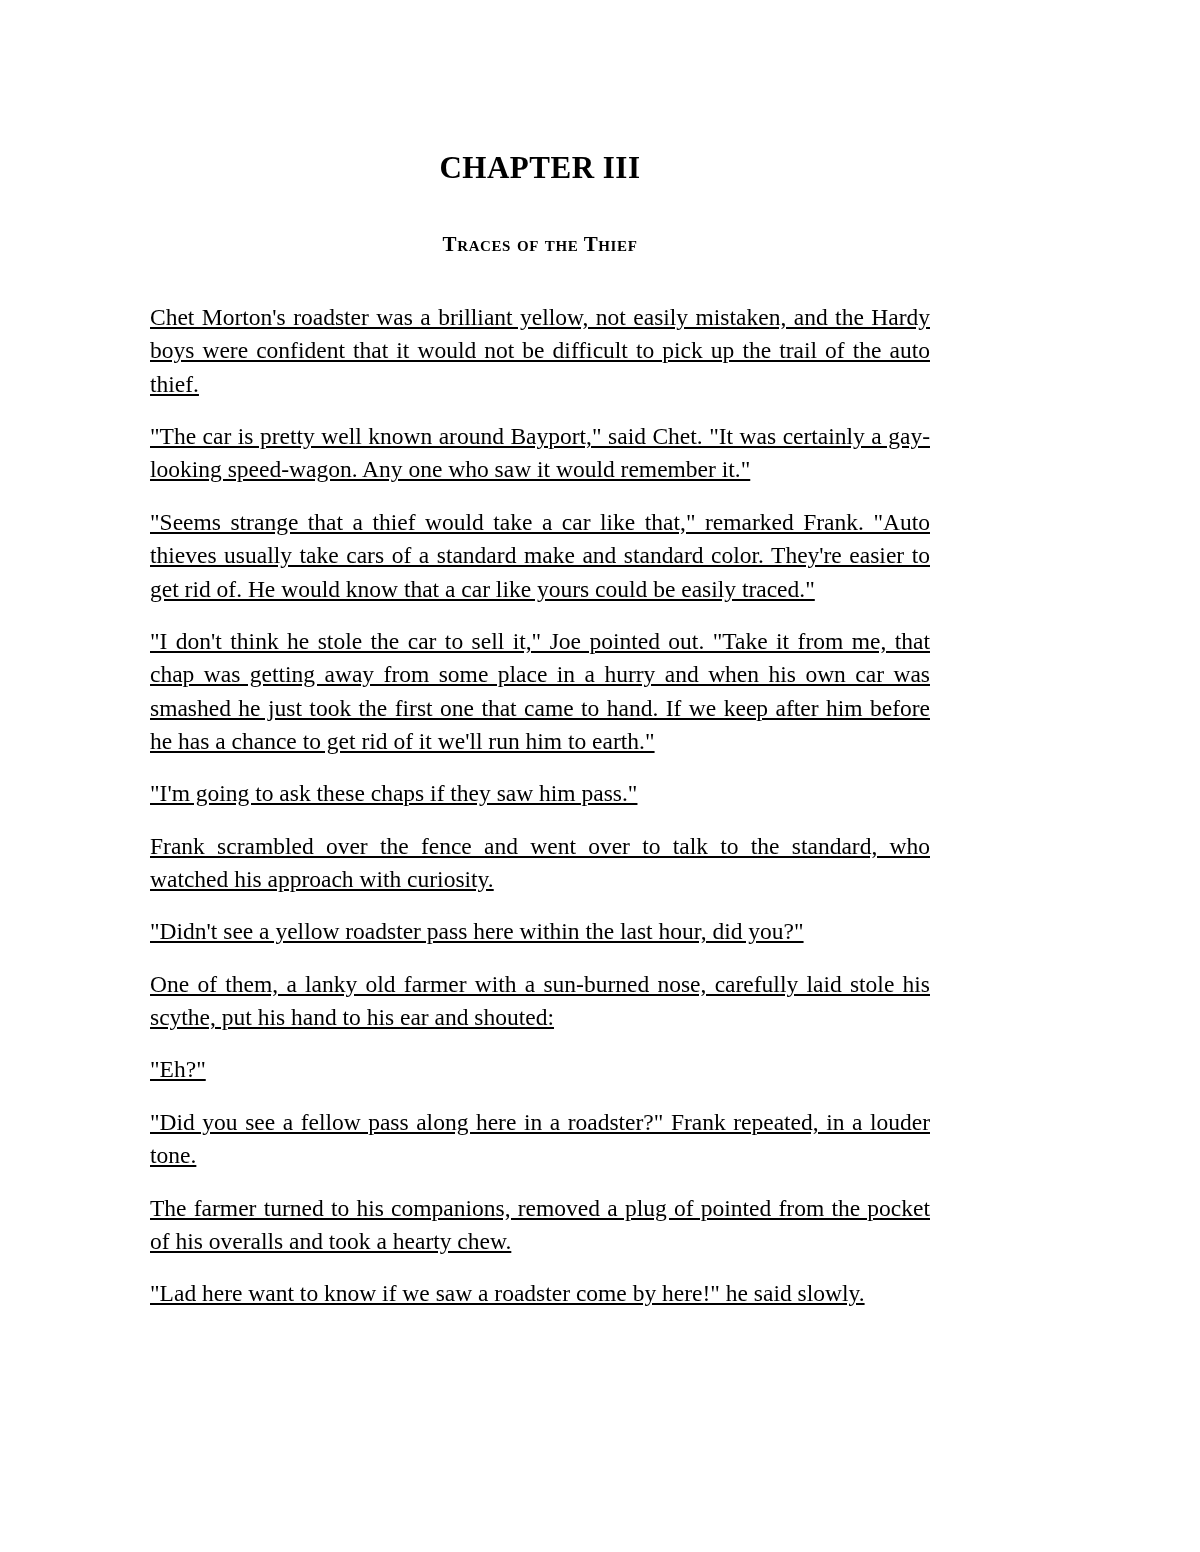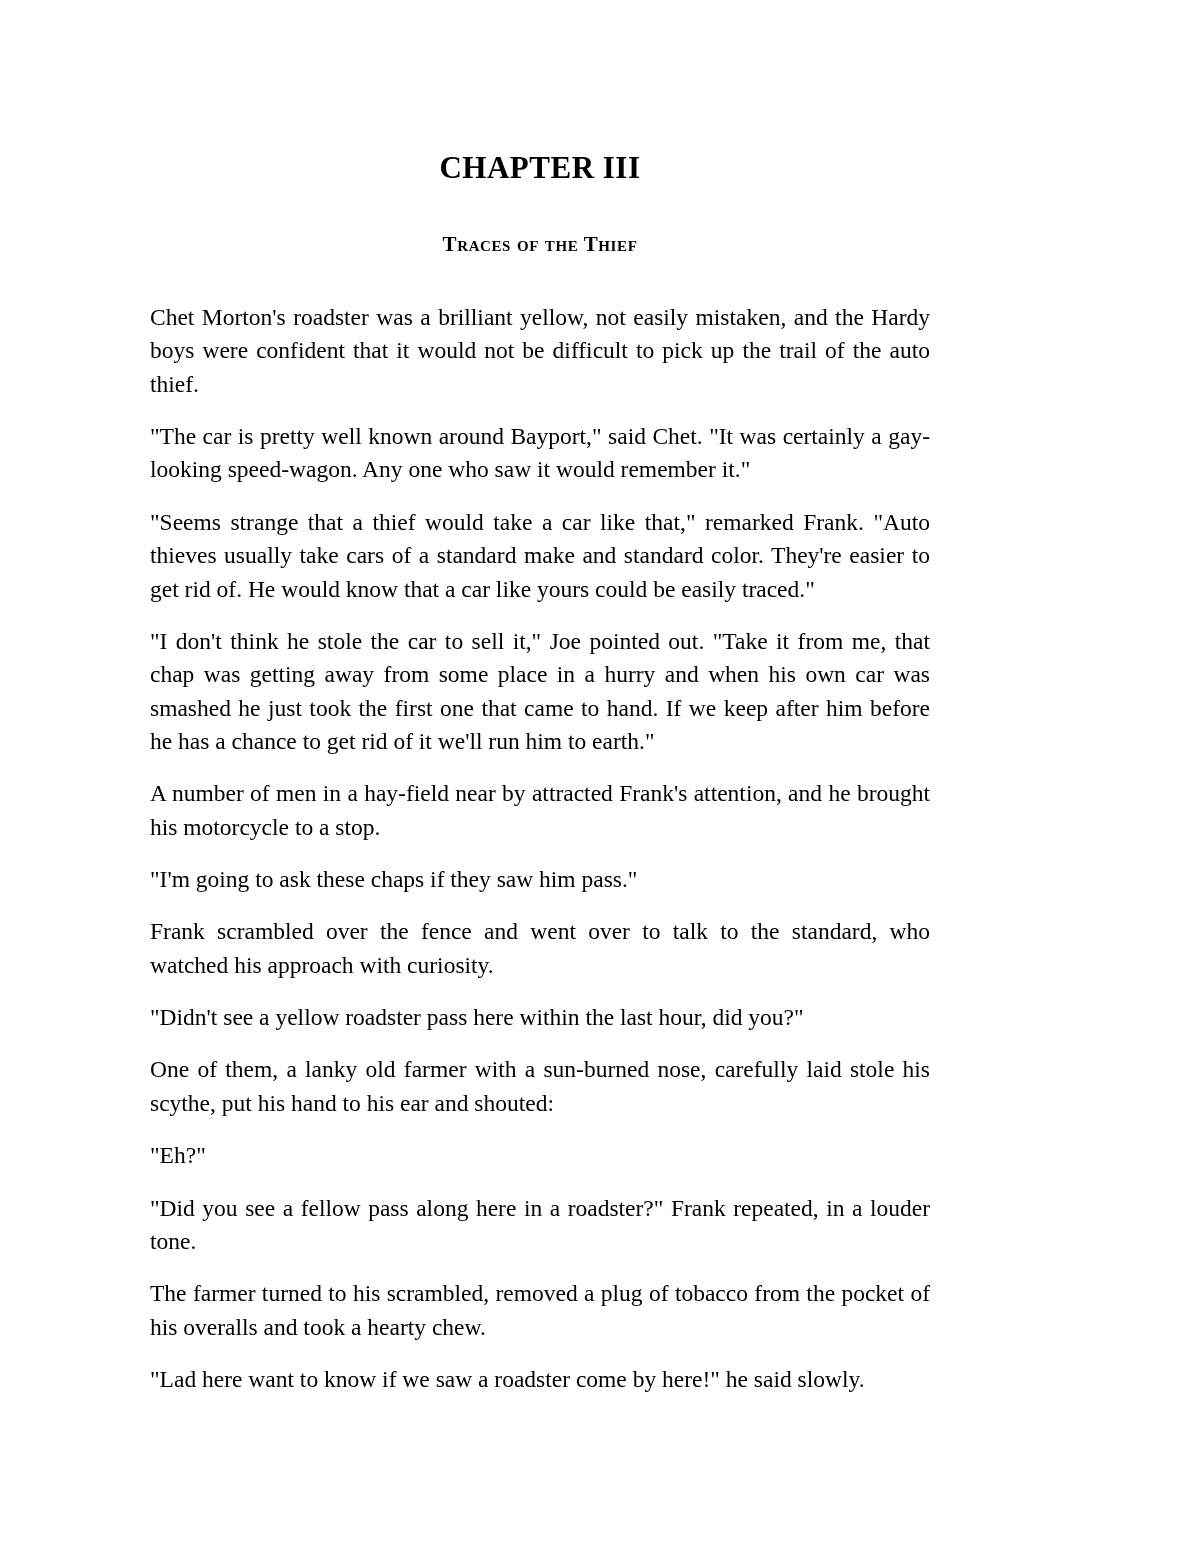--- a/index.html
+++ b/index.html
@@ -33,39 +33,39 @@
     font-variant: small-caps;
     letter-spacing: 0.6px;
     font-family: Liberation Serif, serif;
   }
   .body-text p {
     font-size: 23.5px;
     line-height: 1.42;
     text-align: justify;
     margin: 0 0 19px 0;
     hyphens: none;
+    text-decoration: underline;
   }
   .body-text p:last-child {
     margin-bottom: 0;
   }
 </style>
 </head>
 <body>
 
 <div class="page">
   <h1 class="chapter-title">CHAPTER III</h1>
   <h2 class="chapter-subtitle">Traces of the Thief</h2>
   <div class="body-text">
     <p>Chet Morton's roadster was a brilliant yellow, not easily mistaken, and the Hardy boys were confident that it would not be difficult to pick up the trail of the auto thief.</p>
     <p>"The car is pretty well known around Bayport," said Chet. "It was certainly a gay-looking speed-wagon. Any one who saw it would remember it."</p>
     <p>"Seems strange that a thief would take a car like that," remarked Frank. "Auto thieves usually take cars of a standard make and standard color. They're easier to get rid of. He would know that a car like yours could be easily traced."</p>
     <p>"I don't think he stole the car to sell it," Joe pointed out. "Take it from me, that chap was getting away from some place in a hurry and when his own car was smashed he just took the first one that came to hand. If we keep after him before he has a chance to get rid of it we'll run him to earth."</p>
-    <p>A number of men in a hay-field near by attracted Frank's attention, and he brought his motorcycle to a stop.</p>
     <p>"I'm going to ask these chaps if they saw him pass."</p>
     <p>Frank scrambled over the fence and went over to talk to the standard, who watched his approach with curiosity.</p>
     <p>"Didn't see a yellow roadster pass here within the last hour, did you?"</p>
     <p>One of them, a lanky old farmer with a sun-burned nose, carefully laid stole his scythe, put his hand to his ear and shouted:</p>
     <p>"Eh?"</p>
     <p>"Did you see a fellow pass along here in a roadster?" Frank repeated, in a louder tone.</p>
-    <p>The farmer turned to his scrambled, removed a plug of tobacco from the pocket of his overalls and took a hearty chew.</p>
+    <p>The farmer turned to his companions, removed a plug of pointed from the pocket of his overalls and took a hearty chew.</p>
     <p>"Lad here want to know if we saw a roadster come by here!" he said slowly.</p>
   </div>
 </div>
 
 </body></html>

